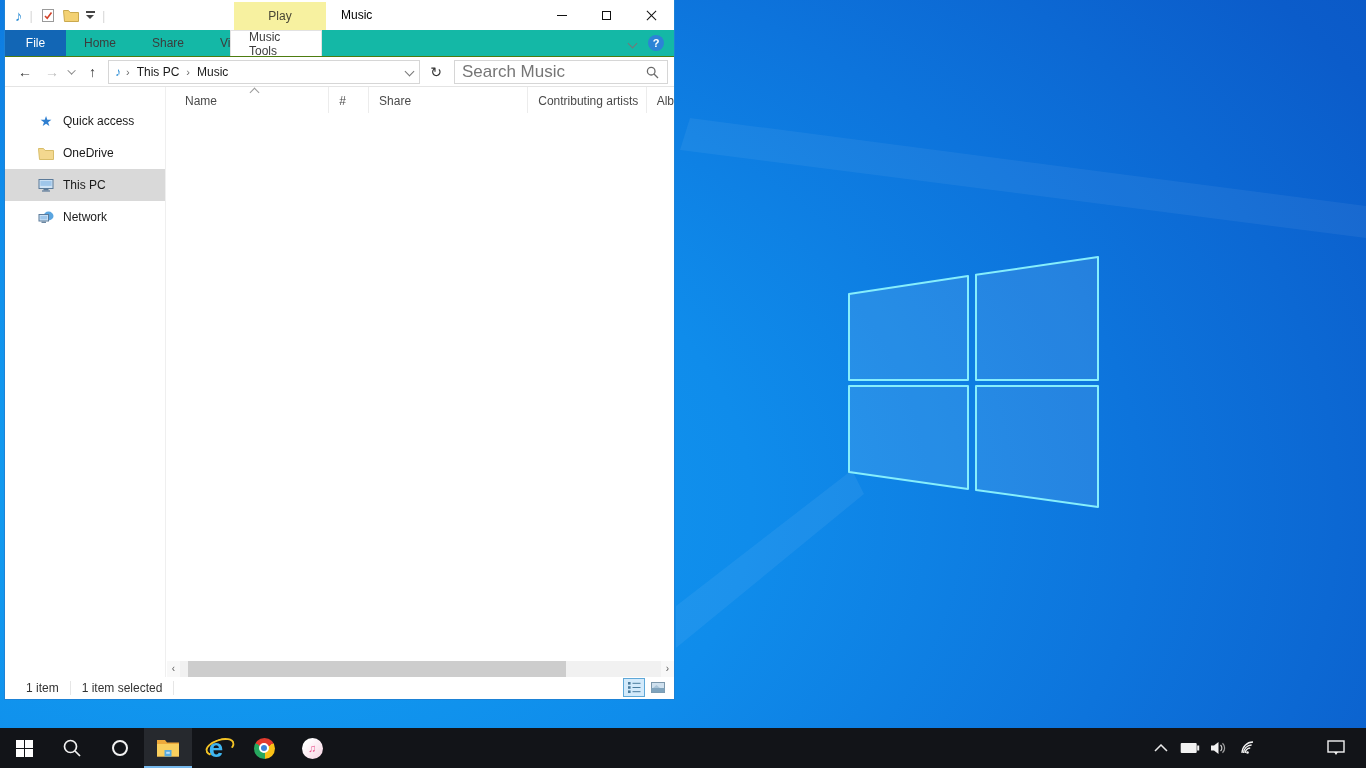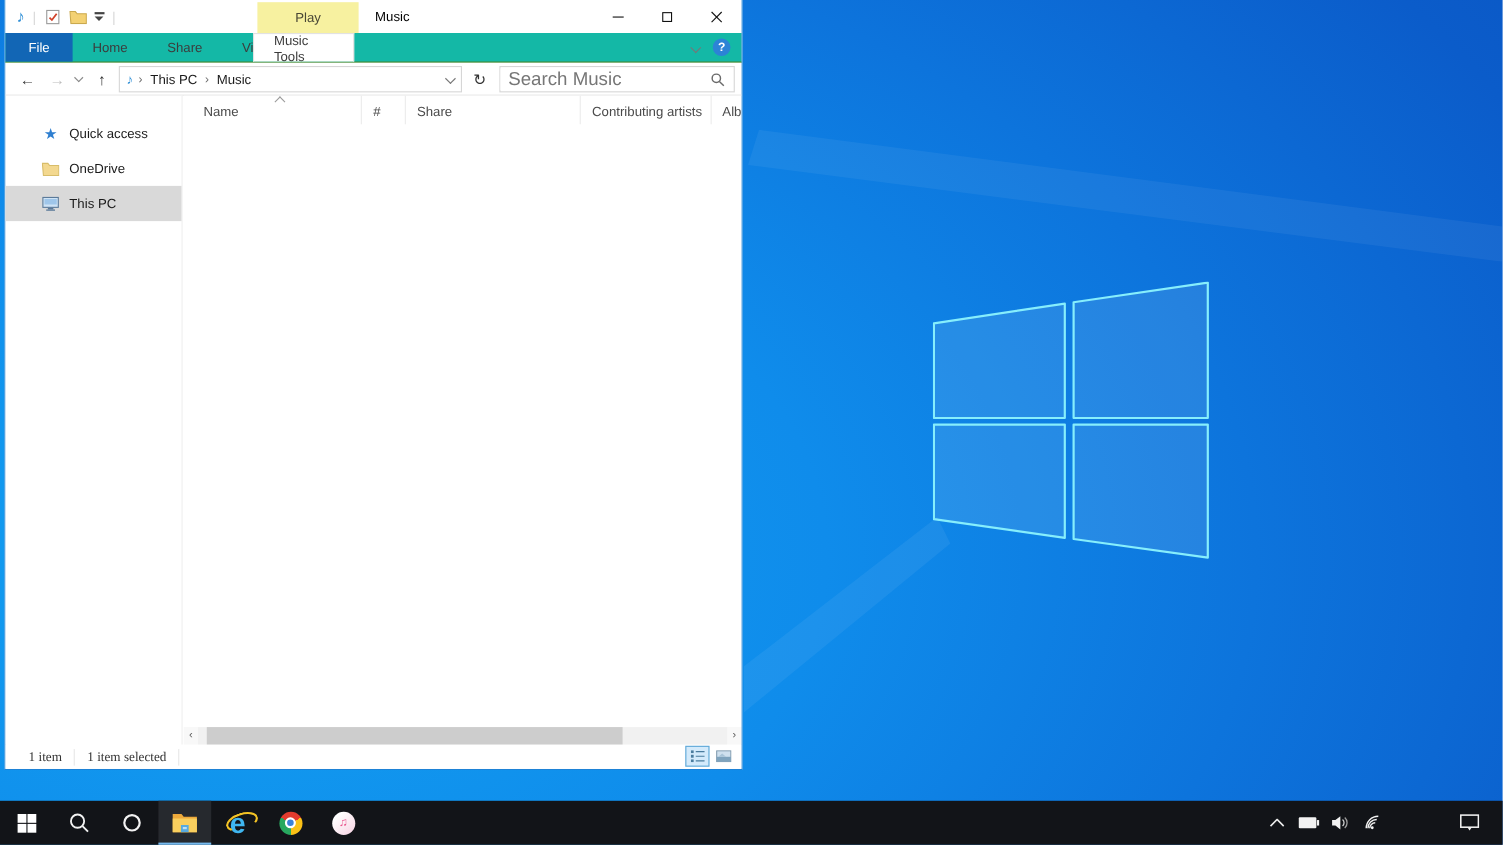--- a/index.html
+++ b/index.html
@@ -105,21 +105,21 @@
 
   
   .hscroll { position:absolute; left:162px; right:0; bottom:22px; height:16px; background:#f8f8f8;
     display:flex; align-items:center; }
   .hs-arrow { width:13px; text-align:center; color:#5a5a5a; font-size:10px; line-height:16px; }
   .hs-track { flex:1; height:16px; background:#f1f1f1; position:relative; }
   .hs-thumb { position:absolute; left:8px; top:0; width:378px; height:16px; background:#cdcdcd; }
 
   
   .statusbar { position:absolute; left:0; right:0; bottom:0; height:22px; background:#fff;
-    display:flex; align-items:center; color:#333;font-family:Liberation Serif, serif; }
+    display:flex; align-items:center; color:#333; }
   .status-text { padding:0 11px; border-right:1px solid #e6e6e6; }
   .status-text:first-child { margin-left:10px; }
   .view-toggles { position:absolute; right:5px; top:1px; display:flex; gap:2px; }
   .vt-btn { width:22px; height:19px; display:flex; align-items:center; justify-content:center;
     border:1px solid transparent; }
   .vt-btn.selected { background:#d3eafb; border-color:#5fa8d8; }
 
   
   .taskbar { position:absolute; left:0; top:728px; width:1366px; height:40px; background:#121418;
     display:flex; align-items:stretch; }
@@ -257,20 +257,31 @@
     <div class="side-item selected">
       <span class="icon16">
         <svg width="16" height="14" viewBox="0 0 16 14">
             <rect x="1" y="1.5" width="14" height="9" fill="#cfe3f5" stroke="#5b7a99"></rect>
             <rect x="2.4" y="2.9" width="11.2" height="5" fill="#9fc6ea"></rect>
             <rect x="5.5" y="11" width="5" height="1.4" fill="#5b7a99"></rect>
             <rect x="4" y="12.4" width="8" height="1.2" fill="#5b7a99"></rect>
           </svg>
       </span>
       <span>This PC</span>
+    </div>
+    <div class="side-item">
+      <span class="icon16">
+        <svg width="16" height="13" viewBox="0 0 16 13">
+            <ellipse cx="10.5" cy="5" rx="5" ry="4.4" fill="#5aa5e0"></ellipse>
+            <rect x="1" y="3.5" width="9.5" height="6.5" fill="#cfe3f5" stroke="#5b7a99"></rect>
+            <rect x="2.3" y="4.8" width="6.9" height="3.6" fill="#9fc6ea"></rect>
+            <rect x="3.5" y="10.6" width="4.5" height="1.3" fill="#5b7a99"></rect>
+          </svg>
+      </span>
+      <span>Network</span>
     </div>
   </div>
 
   <div class="content">
     <div class="cols-header">
       <span class="sort-caret"></span>
       <div class="col c-name">
           <span>Name</span>
         </div>
       <div class="col c-num">

